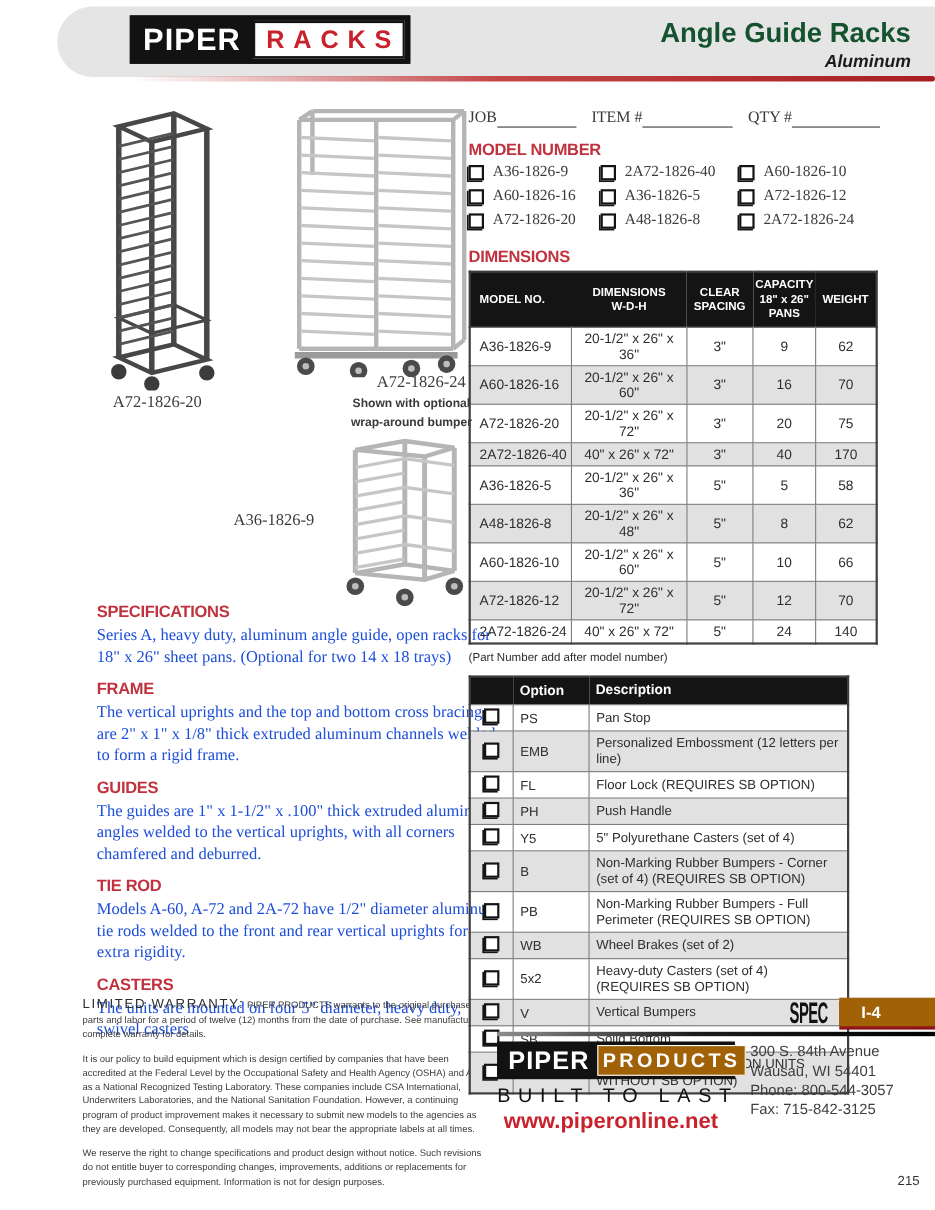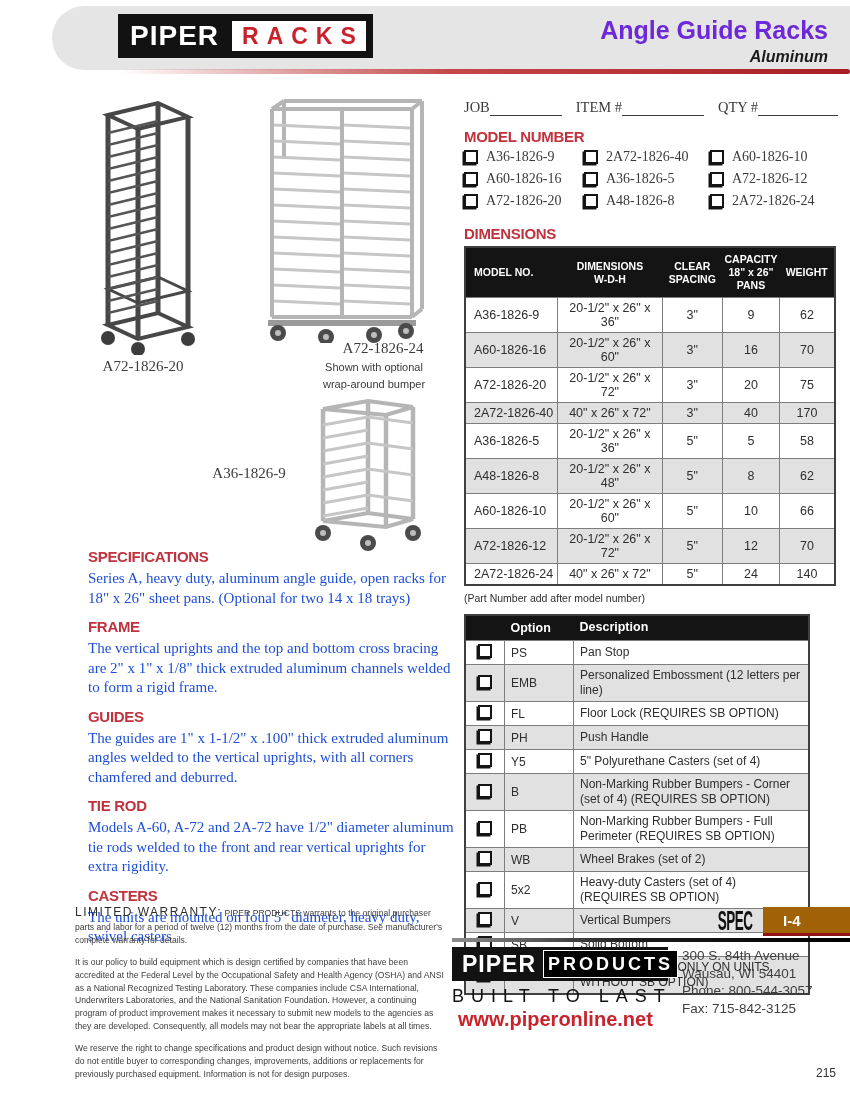--- a/index.html
+++ b/index.html
@@ -10,49 +10,49 @@
   .banner{position:absolute;left:52px;top:6px;right:0;height:64px;background:#e6e5e5;
           border-radius:34px 0 0 34px;}
   .banner-redline{position:absolute;left:120px;right:0;top:69px;height:5px;border-radius:3px;
           background:linear-gradient(to right,rgba(193,39,45,0) 0%,#c4484a 45%,#a81d22 100%);}
   .logo{position:absolute;left:118px;top:14px;height:44px;display:flex;align-items:stretch;
         background:#121212;border:2px solid #121212;box-sizing:border-box;}
   .logo-piper{color:#fff;font-weight:bold;font-size:28px;letter-spacing:1px;
         display:flex;align-items:center;padding:0 8px 0 10px;}
   .logo-racks{background:#fff;border:2px solid #121212;margin:3px;display:flex;align-items:center;
         color:#c8232c;font-weight:bold;font-size:23px;letter-spacing:8px;padding:0 2px 0 10px;}
-  .page-title{position:absolute;right:22px;top:16px;font-size:25px;font-weight:bold;color:#6d28d9;
+  .page-title{position:absolute;right:22px;top:16px;font-size:25px;font-weight:bold;color:#14532d;
         letter-spacing:0px;}
   .page-subtitle{position:absolute;right:22px;top:48px;font-size:16px;font-weight:bold;
         font-style:italic;color:#1b1b1b;}
 
   
   .red-heading{color:#c0323e;font-weight:bold;font-size:15px;letter-spacing:-0.3px;
         margin:0 0 4px 0;}
   .cbx{display:inline-block;width:10px;height:10px;border:2px solid #141414;background:#fff;
         box-shadow:-1.5px 1.5px 0 0 #141414;flex:0 0 auto;}
 
   
   .rack-svg{position:absolute;}
   .img-caption{position:absolute;font-family:"Liberation Serif",serif;font-size:15px;color:#3c3c3c;
         text-align:center;}
-  .img-note{position:absolute;font-size:11px;font-weight:normal;color:#3a3a3a;text-align:center;
+  .img-note{position:absolute;font-size:11px;font-weight:bold;color:#3a3a3a;text-align:center;
         line-height:1.55;}
 
   
   .specs{position:absolute;left:88px;top:548px;width:366px;}
   .spec-sec{margin-bottom:7px;}
   .body-text{font-family:"Liberation Serif",serif;font-size:15px;line-height:1.3;color:#1d4ed8;
         margin:0 0 10px 0;}
   .warranty{position:absolute;left:75px;top:903px;width:370px;color:#3c3c3c;}
   .warranty p{font-size:8.6px;line-height:1.5;margin:0 0 9px 0;}
   .warranty-label{font-size:12px;letter-spacing:1.5px;color:#2c2c2c;}
 
   
-  .rcol{position:absolute;left:464px;top:96px;width:374px;}
+  .rcol{position:absolute;left:426px;top:96px;width:374px;}
   .job-line{display:flex;align-items:flex-end;font-family:"Liberation Serif",serif;
         font-size:14.5px;color:#3a3a3a;height:20px;}
   .job-line .lbl{white-space:nowrap;}
   .fill-line{border-bottom:1.5px solid #3a3a3a;height:14px;}
   .w1{width:72px;margin-right:14px;}.w2{width:82px;margin-right:14px;}.w3{width:80px;}
 
   .model-heading{margin-top:12px;}
   .model-grid{display:grid;grid-template-columns:120px 126px 128px;row-gap:6px;}
   .model-item{display:flex;align-items:center;gap:8px;}
   .model-label{font-family:"Liberation Serif",serif;font-size:14px;color:#3a3a3a;white-space:nowrap;}
@@ -85,21 +85,21 @@
         color:#111;transform:scaleX(0.5);transform-origin:right center;letter-spacing:-1px;}
   .spec-badge-box{position:absolute;top:907px;left:763px;right:0;height:26px;background:#a16207;
         color:#fff;font-weight:bold;font-size:15px;display:flex;align-items:center;
         padding-left:20px;box-sizing:border-box;box-shadow:0 3px 0 #8e1418;}
   .footer-rule{position:absolute;left:452px;right:0;top:938px;height:4px;
         background:linear-gradient(to right,#8d8d8d,#1c1c1c 45%,#000);}
   .footer-logo{position:absolute;left:452px;top:947px;width:216px;height:34px;display:flex;
         background:#121212;border:2px solid #121212;box-sizing:border-box;}
   .flogo-piper{color:#fff;font-weight:bold;font-size:23px;letter-spacing:1px;display:flex;
         align-items:center;padding:0 6px 0 8px;}
-  .flogo-products{background:#000000;border:1px solid #fff;margin:1px;color:#fff;font-weight:bold;
+  .flogo-products{background:#a16207;border:1px solid #fff;margin:1px;color:#fff;font-weight:bold;
         font-size:18px;letter-spacing:3px;display:flex;align-items:center;padding:0 4px;}
   .tagline{position:absolute;left:452px;top:986px;width:216px;font-size:18px;color:#111;
         letter-spacing:7px;white-space:nowrap;}
   .website{position:absolute;left:458px;top:1008px;font-size:20px;font-weight:bold;color:#c8232c;}
   .address{position:absolute;left:682px;top:947px;font-size:13.5px;color:#3e3e3e;line-height:1.3;}
   .page-number{position:absolute;right:14px;top:1066px;font-size:12px;color:#333;}
 </style>
 </head>
 <body>
 

